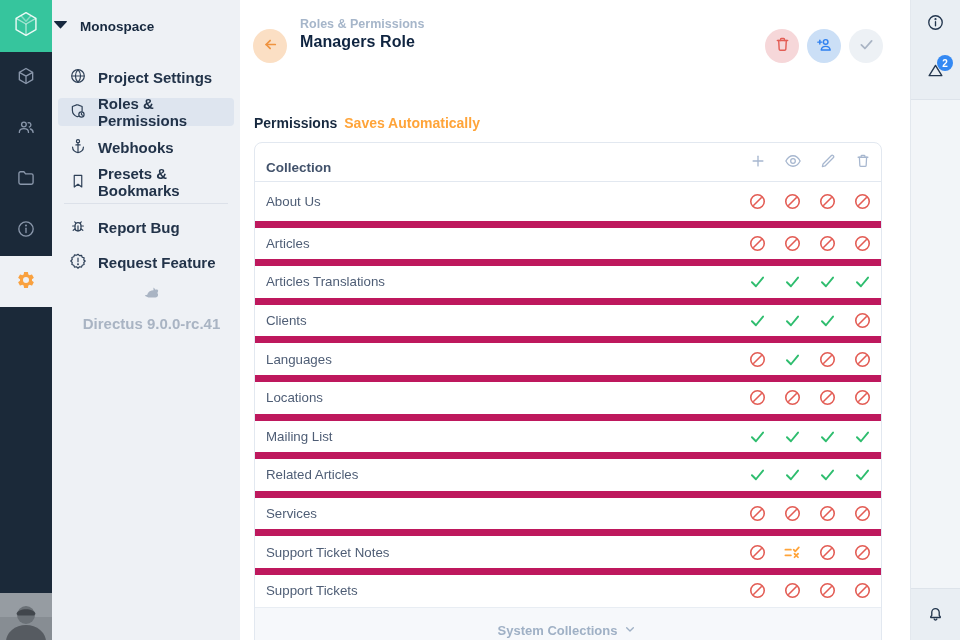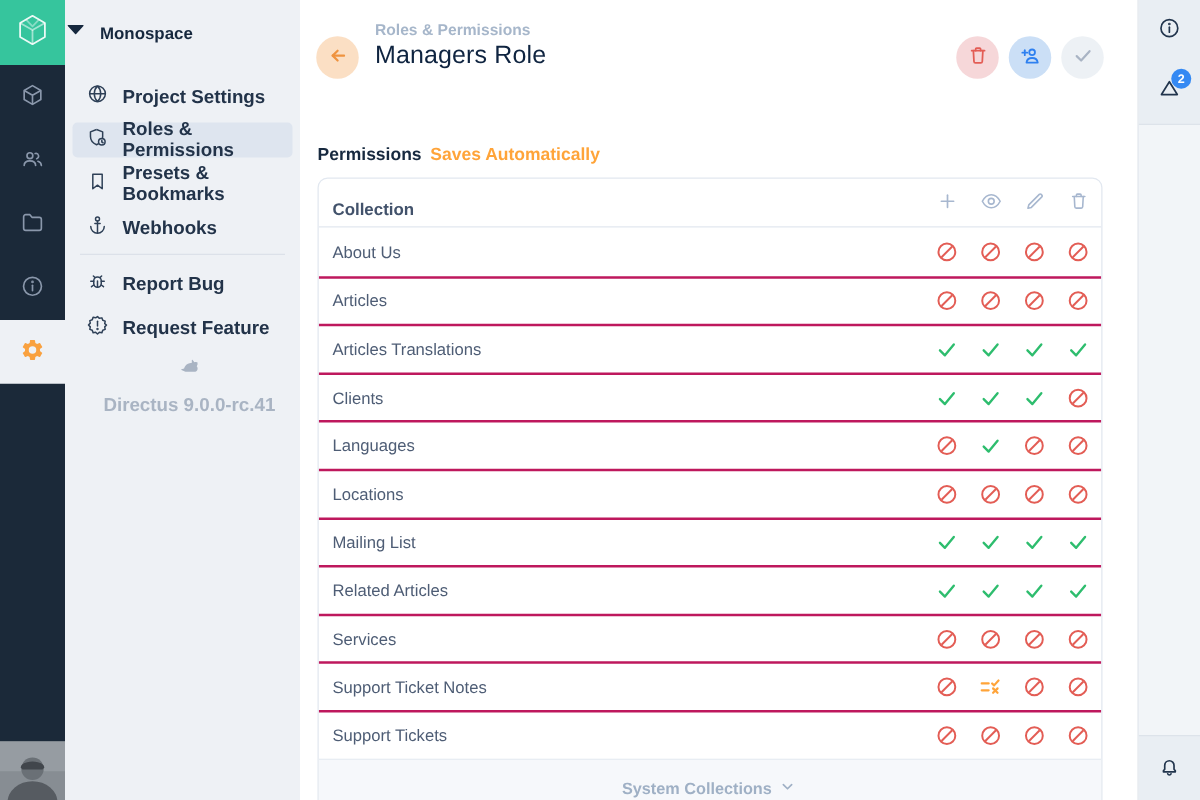--- a/index.html
+++ b/index.html
@@ -31,39 +31,39 @@
   .nav-items { padding-top:11px; }
   .nav-divider { height:1px; background:#DCE1E9; margin:3px 12px 9px 12px; }
 
   
   .content { position:absolute; left:240px; top:0; width:670px; height:640px; background:#fff; }
   .back-btn { position:absolute; left:13px; top:29px; width:34px; height:34px; border-radius:50%;
               background:#FBDFC4; color:#EF933F; display:flex; align-items:center; justify-content:center; }
   .back-btn svg { width:19px; height:19px; }
   .titles { position:absolute; left:60px; top:17px; }
   .breadcrumb { font-size:12.5px; font-weight:600; color:#A6B6CA; }
-  .page-title { font-size:20px; font-weight:400; color:#0F2440; margin-top:2px; letter-spacing:.1px; }
+  .page-title { font-size:16px; font-weight:700; color:#0F2440; margin-top:2px; letter-spacing:.1px; }
   .actions { position:absolute; top:29px; right:27px; display:flex; gap:8px; }
   .action { width:34px; height:34px; border-radius:50%; display:flex; align-items:center; justify-content:center; }
   .action svg { width:19px; height:19px; }
   .action.danger { background:#F6D7D9; color:var(--danger); }
   .action.blue   { background:#CBDFF6; color:#2E80F0; }
   .action.muted  { background:#EDF1F5; color:#A9B4C4; }
 
   .section-label { position:absolute; left:14px; top:115px; font-size:14px; font-weight:700; color:#17293F; }
   .autosave { color:var(--warning); margin-left:7px; }
 
   .perm-table { position:absolute; left:14px; top:142px; width:628px; height:520px;
                 border:1px solid #E2E8F0; border-radius:8px 8px 0 0; background:#fff; overflow:hidden; }
   .t-header { height:39px; display:flex; align-items:center; padding-left:11px; border-bottom:1px solid #E2E8F0; }
   .t-header-label { font-size:13.5px; font-weight:600; color:#42526B;margin-top:11px; }
   .col-icons { margin-left:auto; display:flex; padding-right:1px; }
   .col-icons button { width:35px; height:39px; display:flex; align-items:center; justify-content:center; color:#A7B7CF; }
   .col-icons svg { width:18px; height:18px; }
-  .t-row { height:38.6px; display:flex; align-items:center; padding-left:11px; border-top:2px solid #be185d; }
+  .t-row { height:38.6px; display:flex; align-items:center; padding-left:11px; border-top:7px solid #be185d; }
   .t-row:first-child { border-top:none; }
   .row-label { font-size:13.3px; font-weight:500; color:#4E5D75; }
   .perm-cells { margin-left:auto; display:flex; padding-right:1px; }
   .perm { width:35px; height:38px; display:flex; align-items:center; justify-content:center; }
   .perm svg { width:19px; height:19px; }
   .p-none { color:var(--danger); }
   .p-full { color:var(--success); }
   .p-custom { color:var(--warning); }
   .t-footer { height:46px; background:#F6F8FB; border-top:1px solid #E8EDF3; display:flex; align-items:center;
               justify-content:center; gap:5px; width:100%; font-size:13px; font-weight:600; color:#9FB0C5; }
@@ -158,33 +158,33 @@
       <div class="nav-item active">
         <span><svg viewBox="0 0 24 24" fill="none" stroke="currentColor" stroke-width="1.6" stroke-linejoin="round">
               <path d="M11 3.5L4.5 6v5c0 4.3 2.8 7.2 6.5 8.7.8-.3 1.5-.7 2.2-1.1"></path>
               <path d="M11 3.5l6.5 2.5v5c0 .7-.1 1.4-.2 2"></path>
               <circle cx="16.6" cy="16.6" r="3.5"></circle>
               <path d="M16.6 14.9v1.9l1.3.8" stroke-linecap="round"></path>
             </svg></span>
         <span>Roles &amp; Permissions</span>
       </div>
       <div class="nav-item">
-        <span><svg viewBox="0 0 24 24" fill="none" stroke="currentColor" stroke-width="1.6" stroke-linejoin="round">
-              <path d="M7 4.5h10V20l-5-3.8L7 20z"></path>
-            </svg></span>
-        <span>Presets &amp; Bookmarks</span>
-      </div>
-      <div class="nav-item">
         <span><svg viewBox="0 0 24 24" fill="none" stroke="currentColor" stroke-width="1.6" stroke-linecap="round">
               <circle cx="12" cy="5.5" r="2.1"></circle>
               <line x1="12" y1="7.6" x2="12" y2="20"></line>
               <path d="M4.8 13.5a7.2 7.2 0 0 0 14.4 0"></path>
               <line x1="9.2" y1="10.5" x2="14.8" y2="10.5"></line>
             </svg></span>
         <span>Webhooks</span>
+      </div>
+      <div class="nav-item">
+        <span><svg viewBox="0 0 24 24" fill="none" stroke="currentColor" stroke-width="1.6" stroke-linejoin="round">
+              <path d="M7 4.5h10V20l-5-3.8L7 20z"></path>
+            </svg></span>
+        <span>Presets &amp; Bookmarks</span>
       </div>
 
       <div class="nav-divider"></div>
 
       <div class="nav-item">
         <span><svg viewBox="0 0 24 24" fill="none" stroke="currentColor" stroke-width="1.6" stroke-linecap="round" stroke-linejoin="round">
               <path d="M12 7.5a4 4 0 0 1 4 4v3a4 4 0 0 1-8 0v-3a4 4 0 0 1 4-4z"></path>
               <path d="M9.3 8.1L7.6 6.4M14.7 8.1l1.7-1.7M8 12H4.8M8 16l-2.4 1.8M16 12h3.2M16 16l2.4 1.8M12 11.8v6.7"></path>
             </svg></span>
         <span>Report Bug</span>

